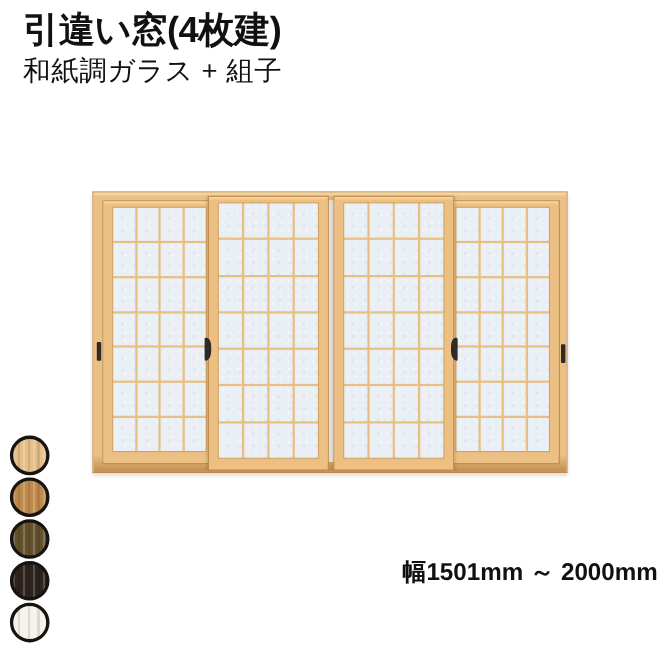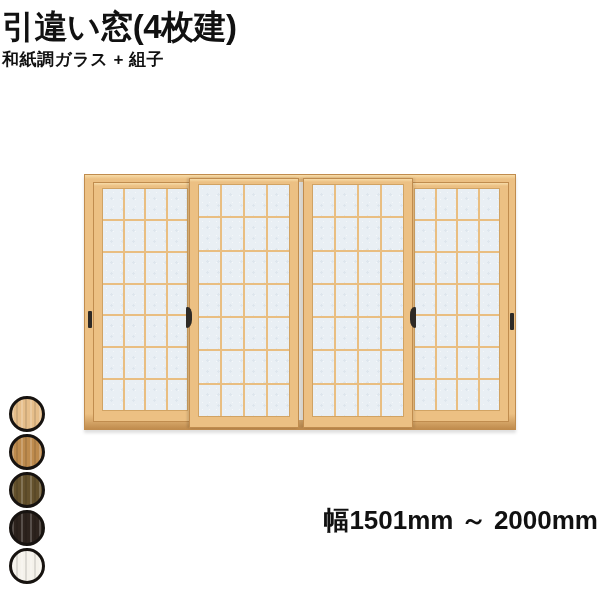--- a/index.html
+++ b/index.html
@@ -6,33 +6,33 @@
   body {
     position: relative;
     width: 600px; height: 600px;
     background: #ffffff;
     overflow: hidden;
     font-family: "Liberation Sans", "DejaVu Sans", sans-serif;
     color: #111111;
   }
 
   
-  .header { position: absolute; left: 2px; top: 9px; }
+  .header { position: absolute; left: 21px; top: 9px; }
   .title {
     margin: 0;
     font-size: 33px;
     font-weight: bold;
     line-height: 1.1;
     letter-spacing: -0.5px;
     white-space: nowrap;
   }
   .subtitle {
     margin: 3px 0 0 0;
-    font-size: 17px;
-    font-weight: bold;
+    font-size: 25px;
+    font-weight: normal;
     letter-spacing: 0.5px;
     white-space: nowrap;
   }
 
   
   .window-area {
     position: absolute;
     left: 84px; top: 174px;
     width: 432px; height: 256px;
     box-sizing: border-box;
@@ -105,21 +105,21 @@
       rgba(255,255,255,0.00) 2px 4px,
       rgba(0,0,0,0.10) 4px 6px,
       rgba(0,0,0,0.00) 6px 9px);
   }
 
   
   .specs {
     position: absolute;
     right: 2px; top: 501px;
     text-align: center;
-    font-size: 26px;
+    font-size: 22px;
     font-weight: bold;
     line-height: 38px;
     letter-spacing: 0px;
     white-space: nowrap;
   }
 </style>
 </head>
 <body style="--wood: #ECC083; --wood-highlight: #F7DCA8; --wood-border: #C08C4E; --glass: #E9EFF4; --kumiko: #E9BE81; --track: #F1EDE5; --handle: #2E2A26;">
 
 <div class="header">

